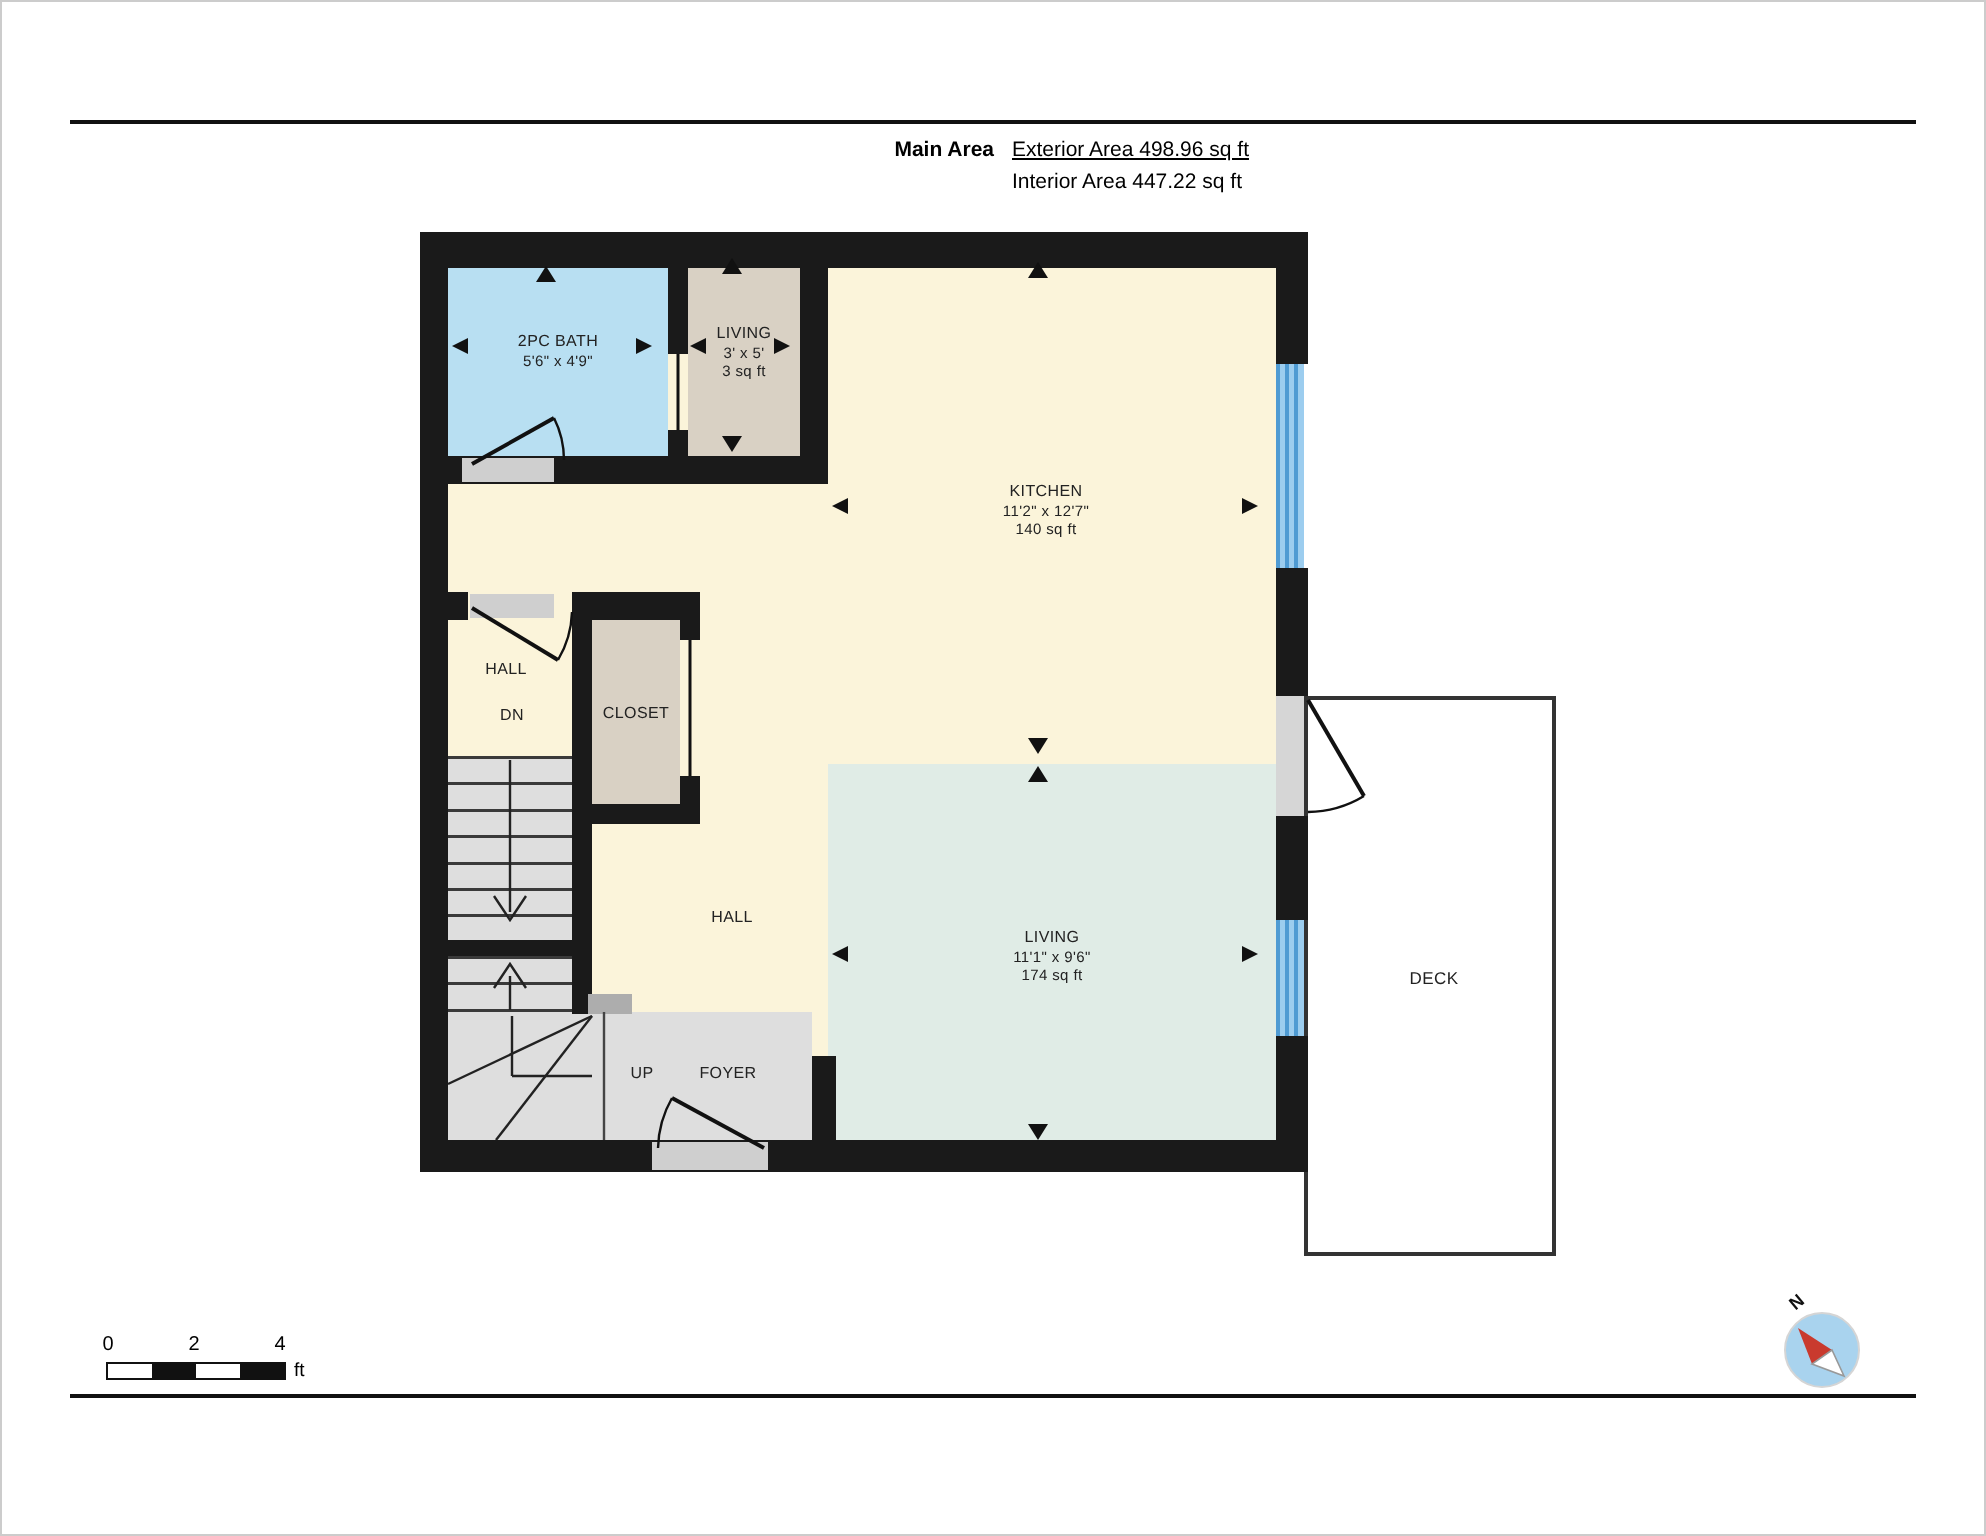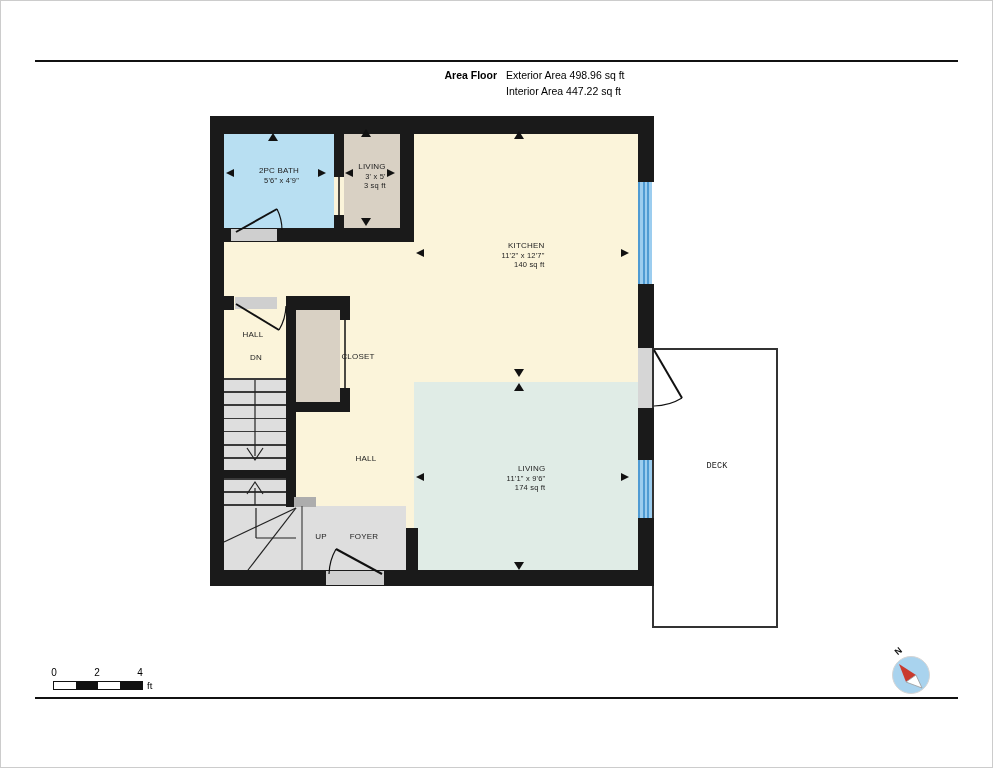--- a/index.html
+++ b/index.html
@@ -4,21 +4,21 @@
 <style>
   html,body{margin:0;padding:0;background:#fff;}
   .page{position:relative;width:993px;height:768px;background:#ffffff;overflow:hidden;
         font-family:"Liberation Sans",sans-serif;box-shadow:inset 0 0 0 1px #cccccc;}
   .abs{position:absolute;}
   .wall{position:absolute;background:#1a1a1a;}
   .fill{position:absolute;}
   .treads{background-color:#dedede;background-image:repeating-linear-gradient(to bottom,#3a3a3a 0px,#3a3a3a 1.5px,transparent 1.5px,transparent 13.2px);}
   .window{position:absolute;width:14px;background:repeating-linear-gradient(to right,#4f9bd3 0px,#4f9bd3 2px,#9ccdef 2px,#9ccdef 4.6px);}
   .deck{position:absolute;left:652px;top:348px;width:126px;height:280px;background:#ffffff;border:2px solid #333333;box-sizing:border-box;}
-  .lbl{position:absolute;font-size:8px;line-height:1.22;color:#222;white-space:nowrap;transform:translateX(-50%);letter-spacing:.2px;text-align:right;}
+  .lbl{position:absolute;font-size:8px;line-height:1.22;color:#222;white-space:nowrap;transform:translateX(-50%);letter-spacing:.2px;text-align:center;}
   .sub{font-size:7.5px;}
   .arr{position:absolute;width:0;height:0;}
   .arr.up{border-left:5px solid transparent;border-right:5px solid transparent;border-bottom:8px solid #111;}
   .arr.down{border-left:5px solid transparent;border-right:5px solid transparent;border-top:8px solid #111;}
   .arr.left{border-top:4px solid transparent;border-bottom:4px solid transparent;border-right:8px solid #111;}
   .arr.right{border-top:4px solid transparent;border-bottom:4px solid transparent;border-left:8px solid #111;}
   .title{position:absolute;left:0;top:26px;width:100%;text-align:center;font-size:19px;font-weight:bold;color:#000;}
   .rule{position:absolute;left:35px;width:923px;height:2px;background:#111;}
   .floorinfo-label{position:absolute;left:377px;top:69px;width:120px;text-align:right;font-size:10.5px;font-weight:bold;color:#000;}
   .floorinfo-line{position:absolute;left:506px;font-size:10.5px;color:#000;}
@@ -32,22 +32,22 @@
   .compass-n{position:absolute;left:895px;top:646px;font-size:9px;font-weight:bold;color:#111;transform:rotate(-40deg);}
   svg.overlay{position:absolute;left:0;top:0;z-index:40;pointer-events:none;}
   .z10{z-index:10;} .z20{z-index:20;} .z60{z-index:60;}
 </style>
 </head>
 <body>
 
 <div class="page">
 
   <div class="rule" style="top:60px;"></div>
-  <div class="floorinfo-label">Area Floor</div>
-  <div class="floorinfo-line" style="top:69px;">Exterior Area 498.96 sq ft</div>
+  <div class="floorinfo-label">Main Area</div>
+  <div class="floorinfo-line" style="top:69px;text-decoration:underline;">Exterior Area 498.96 sq ft</div>
   <div class="floorinfo-line" style="top:85px;">Interior Area 447.22 sq ft</div>
 
   <div class="abs" style="left:0;top:0;width:993px;height:768px;">
 
     <div class="deck"></div>
 
     <div class="fill" style="left:224px;top:134px;width:414px;height:436px;background:#fbf4da;"></div>
     <div class="fill" style="left:224px;top:134px;width:110px;height:94px;background:#b8dff2;"></div>
     <div class="fill" style="left:344px;top:134px;width:56px;height:94px;background:#d9d1c4;"></div>
     <div class="fill" style="left:296px;top:310px;width:44px;height:92px;background:#d9d1c4;"></div>
@@ -144,30 +144,30 @@
       <div class="sub">3' x 5'</div>
       <div class="sub">3 sq ft</div>
     </div>
     <div class="lbl z60" style="left:523px;top:241px;">
       <div>KITCHEN</div>
       <div class="sub">11'2" x 12'7"</div>
       <div class="sub">140 sq ft</div>
     </div>
     <div class="lbl z60" style="left:253px;top:330px;">HALL</div>
     <div class="lbl z60" style="left:256px;top:353px;">DN</div>
-    <div class="lbl z60" style="left:318px;top:352px;margin-left:40px;">CLOSET</div>
+    <div class="lbl z60" style="left:318px;top:352px;">CLOSET</div>
     <div class="lbl z60" style="left:366px;top:454px;">HALL</div>
     <div class="lbl z60" style="left:526px;top:464px;">
       <div>LIVING</div>
       <div class="sub">11'1" x 9'6"</div>
       <div class="sub">174 sq ft</div>
     </div>
     <div class="lbl z60" style="left:321px;top:532px;">UP</div>
     <div class="lbl z60" style="left:364px;top:532px;">FOYER</div>
-    <div class="lbl z60" style="left:717px;top:461px;font-size:8.5px;font-family:Liberation Mono, monospace;">DECK</div>
+    <div class="lbl z60" style="left:717px;top:484px;font-size:8.5px;">DECK</div>
   </div>
 
   <div>
     <div class="scale-num" style="left:54px;top:667px;">0</div>
     <div class="scale-num" style="left:97px;top:667px;">2</div>
     <div class="scale-num" style="left:140px;top:667px;">4</div>
     <div class="scalebar">
       <span style="width:22px;background:#fff;"></span>
         <span style="width:22px;background:#111;"></span>
         <span style="width:22px;background:#fff;"></span>

